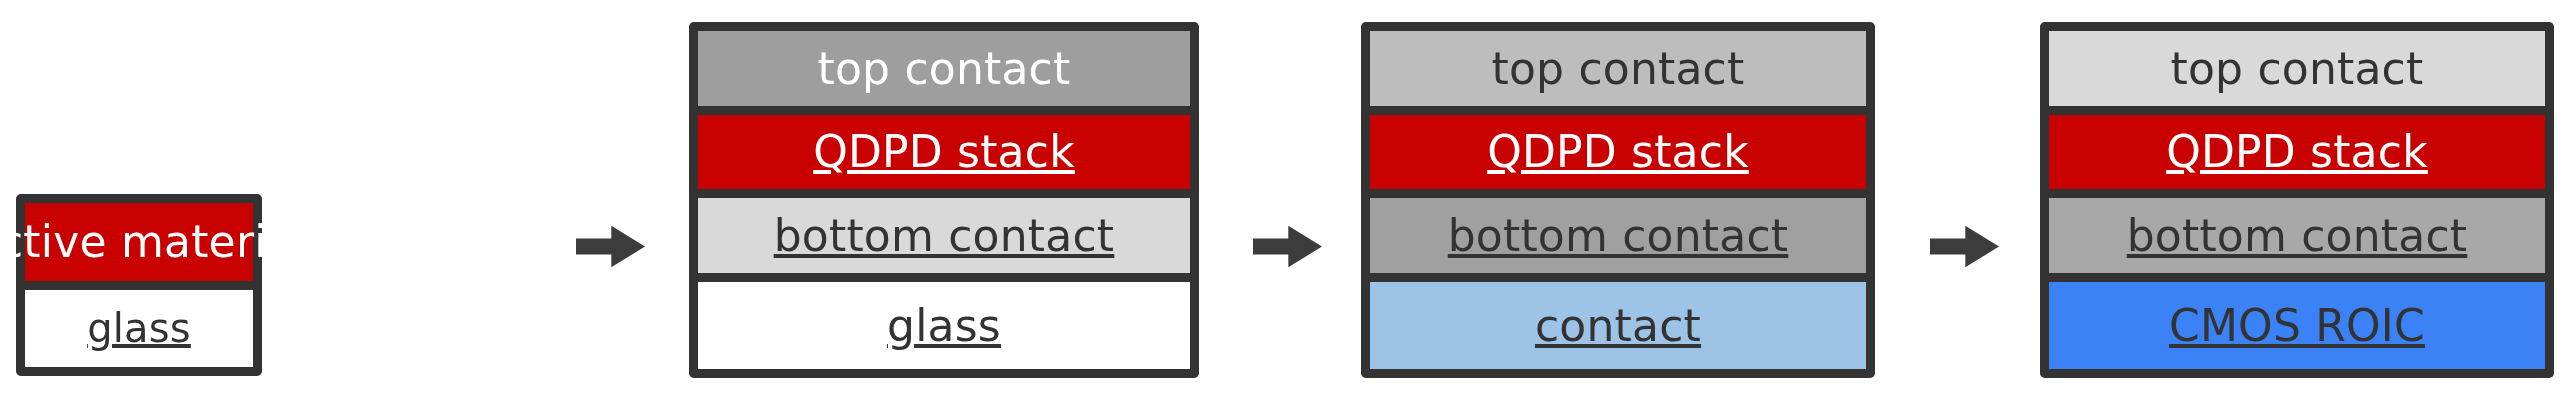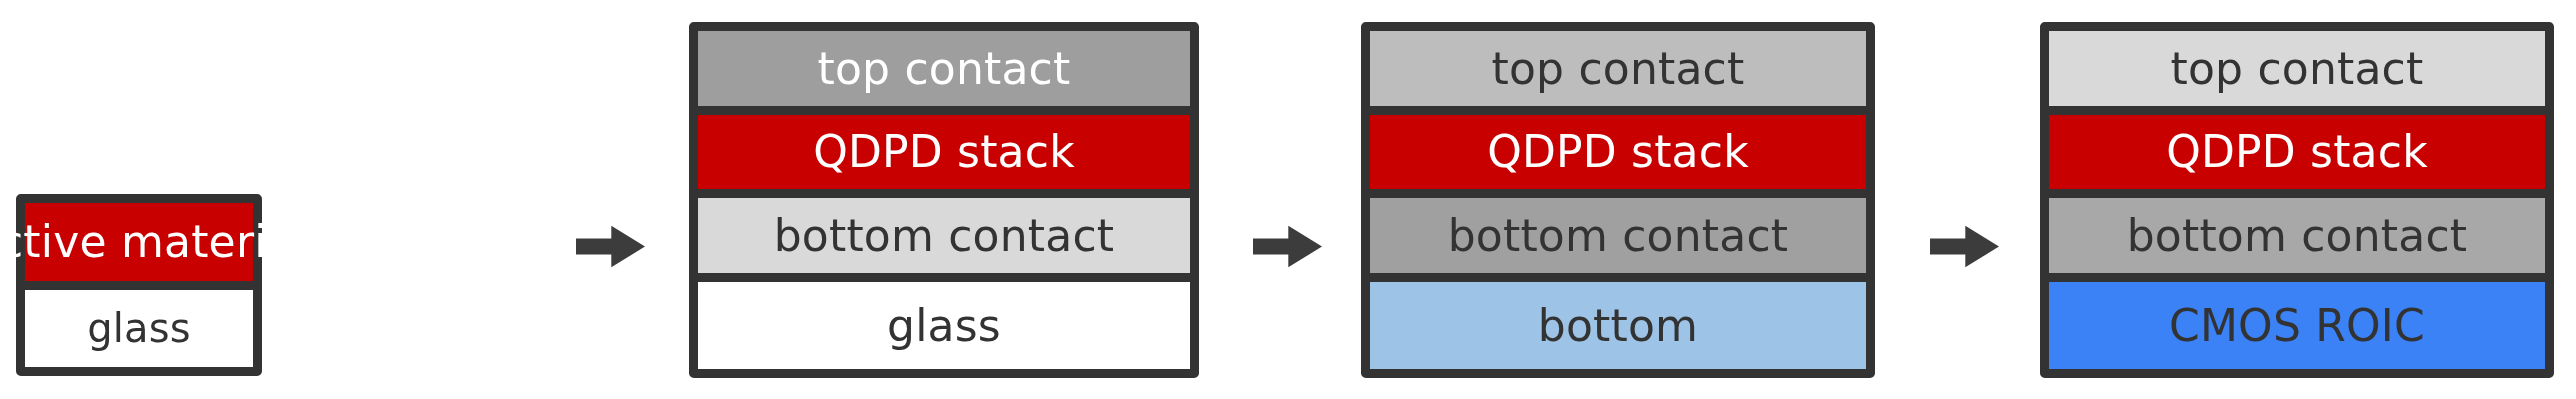--- a/index.html
+++ b/index.html
@@ -38,20 +38,21 @@
     display: flex;
     align-items: center;
     justify-content: center;
     text-align: center;
     white-space: nowrap;
     letter-spacing: 0.2px;
     font-family: "DejaVu Sans", sans-serif;
   }
   .layer + .layer {
     margin-top: 9px;
+    text-decoration: underline;
   }
 
   
   #stack-1 .layer { height: 82px; }
   #stack-1 .layer.lyr-substrate { height: 81px; }
 
   .stack.tall .layer { height: 78px; }
   .stack.tall .layer.lyr-substrate { height: 91px; }
 
   
@@ -92,21 +93,21 @@
   <div class="arrow" style="left:1253px; top:224px;">
     <svg viewBox="0 0 86 56" xmlns="http://www.w3.org/2000/svg" aria-hidden="true">
       <polygon points="0,18 44,18 44,2 86,28 44,54 44,38 0,38" fill="#3c3c3c"></polygon>
     </svg>
   </div>
 
   <div class="stack tall" id="stack-3" style="left: 1361px; top: 22px; width: 514px; height: 356px; background: rgb(51, 51, 51); border-color: rgb(51, 51, 51);">
     <div class="layer ftext-lg" style="background: rgb(189, 189, 189); color: rgb(51, 51, 51);">top contact</div>
     <div class="layer ftext-lg" style="background: rgb(200, 0, 0); color: rgb(255, 255, 255);">QDPD stack</div>
     <div class="layer ftext-lg" style="background: rgb(160, 160, 160); color: rgb(51, 51, 51);">bottom contact</div>
-    <div class="layer ftext-lg lyr-substrate" style="background: rgb(157, 195, 230); color: rgb(51, 51, 51);">bottom</div>
+    <div class="layer ftext-lg lyr-substrate" style="background: rgb(157, 195, 230); color: rgb(51, 51, 51);">contact</div>
   </div>
 
   <div class="arrow" style="left:1930px; top:224px;">
     <svg viewBox="0 0 86 56" xmlns="http://www.w3.org/2000/svg" aria-hidden="true">
       <polygon points="0,18 44,18 44,2 86,28 44,54 44,38 0,38" fill="#3c3c3c"></polygon>
     </svg>
   </div>
 
   <div class="stack tall" id="stack-4" style="left: 2040px; top: 22px; width: 514px; height: 356px; background: rgb(51, 51, 51); border-color: rgb(51, 51, 51);">
     <div class="layer ftext-lg" style="background: rgb(217, 217, 217); color: rgb(51, 51, 51);">top contact</div>

